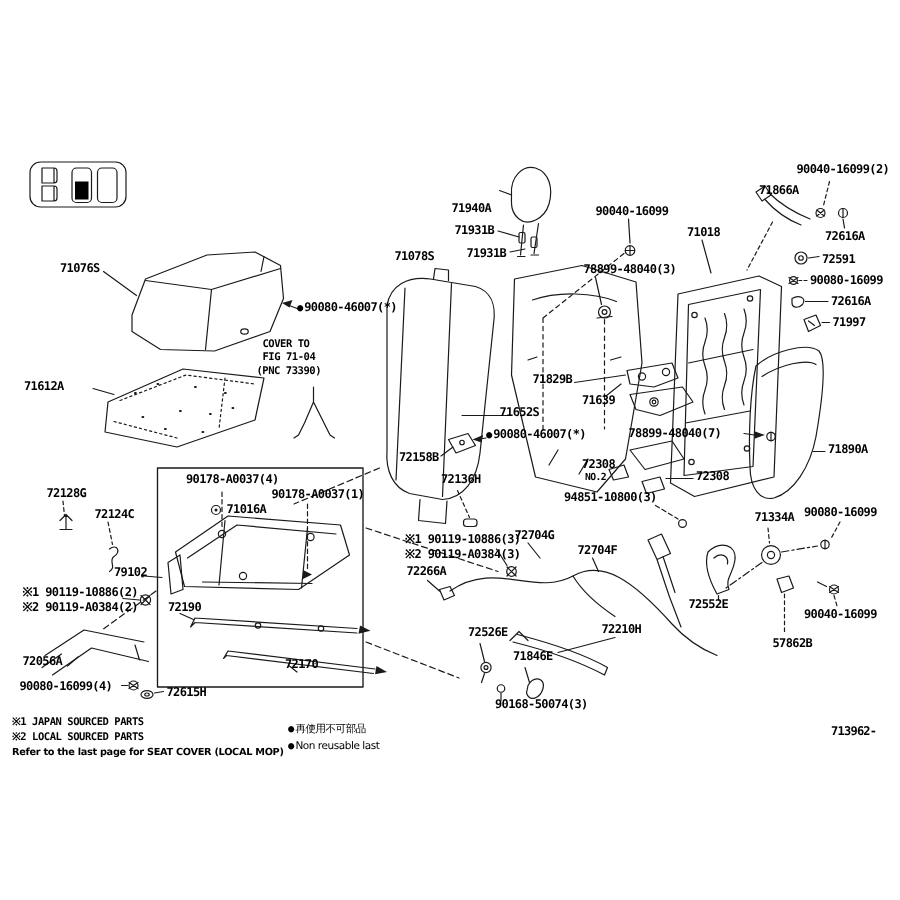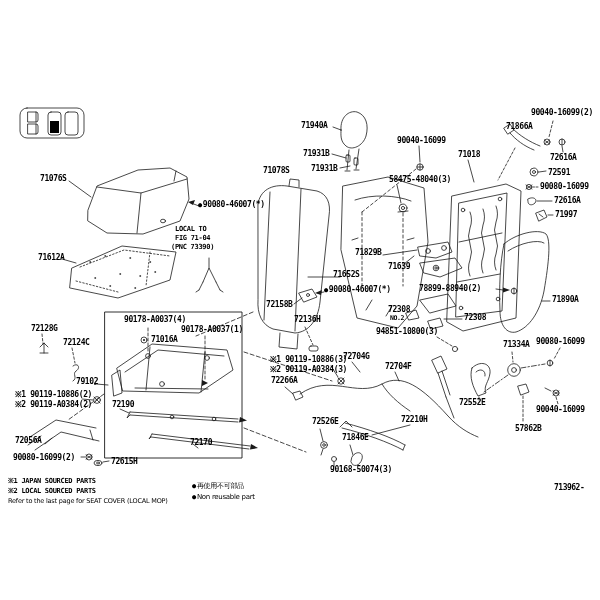--- a/index.html
+++ b/index.html
@@ -3,21 +3,21 @@
 <meta charset="utf-8">
 <style>
   html,body{margin:0;padding:0;background:#fff;}
   .stage{position:relative;width:600px;height:600px;background:#fff;overflow:hidden;
          font-family:"DejaVu Sans Mono",monospace;color:#000;}
   .art{position:absolute;left:0;top:0;}
   .lbl{position:absolute;font-size:8px;font-weight:bold;letter-spacing:-0.4px;
        white-space:nowrap;line-height:9px;color:#000;}
   .sm{font-size:6.5px;}
   .nt{font-size:7px;font-weight:bold;letter-spacing:-0.3px;}
-  .xs{font-size:6.5px;font-family:"DejaVu Sans",sans-serif;font-weight:normal;letter-spacing:-0.2px;}
+  .xs{font-size:6.5px;font-family:"DejaVu Sans",sans-serif;font-weight:bold;letter-spacing:-0.2px;}
   .en{font-size:7px;font-family:"DejaVu Sans",sans-serif;font-weight:normal;text-align:right;}
   .dot{margin-right:1px;font-size:7px;}
   .fig{font-size:8px;letter-spacing:-0.5px;}
 </style>
 </head>
 <body>
 
 <div class="stage">
 
 <svg class="art" width="600" height="600" viewBox="0 0 600 600">
@@ -299,70 +299,70 @@
     <circle cx="556" cy="393" r="3"></circle>
           <path d="M553,391 l6,4 M553,395 l6,-4"></path>
     <path d="M556,397 L558,404" stroke-dasharray="2.5 2"></path>
     <path d="M545,388 L551,391"></path>
   </g>
 </g>
 </svg>
 
 <div class="lbl" style="left:40px;top:174px">71076S</div>
 <div class="lbl" style="left:263px;top:166px">71078S</div>
-<div class="lbl" style="left:38px;top:253px">71612A</div>
+<div class="lbl" style="left:16px;top:253px">71612A</div>
 
 <div class="lbl" style="left:198px;top:200px"><span class="dot">●</span><span>90080-46007(*)</span></div>
 
-<div class="lbl nt" style="left:175px;top:225px">LOCAL TO</div>
+<div class="lbl nt" style="left:175px;top:225px">COVER TO</div>
 <div class="lbl nt" style="left:175px;top:234px">FIG 71-04</div>
 <div class="lbl nt" style="left:171px;top:243px">(PNC 73390)</div>
 
-<div class="lbl" style="left:301px;top:121px">71940A</div>
+<div class="lbl" style="left:301px;top:134px">71940A</div>
 <div class="lbl" style="left:303px;top:149px">71931B</div>
 <div class="lbl" style="left:311px;top:164px">71931B</div>
 <div class="lbl" style="left:397px;top:136px">90040-16099</div>
 <div class="lbl" style="left:458px;top:150px">71018</div>
-<div class="lbl" style="left:389px;top:175px">58475-48040(3)</div>
+<div class="lbl" style="left:389px;top:175px">78899-48040(3)</div>
 
 <div class="lbl" style="left:506px;top:122px">71866A</div>
 <div class="lbl" style="left:531px;top:108px">90040-16099(2)</div>
 <div class="lbl" style="left:550px;top:153px">72616A</div>
 <div class="lbl" style="left:548px;top:168px">72591</div>
 <div class="lbl" style="left:540px;top:182px">90080-16099</div>
 <div class="lbl" style="left:554px;top:196px">72616A</div>
 <div class="lbl" style="left:555px;top:210px">71997</div>
 
 <div class="lbl" style="left:355px;top:248px">71829B</div>
 <div class="lbl" style="left:388px;top:262px">71639</div>
 <div class="lbl" style="left:333px;top:270px">71652S</div>
 
 <div class="lbl" style="left:324px;top:285px"><span class="dot">●</span><span>90080-46007(*)</span></div>
 
-<div class="lbl" style="left:419px;top:284px">78899-88940(2)</div>
+<div class="lbl" style="left:419px;top:284px">78899-48040(7)</div>
 <div class="lbl" style="left:552px;top:295px">71890A</div>
 <div class="lbl" style="left:266px;top:300px">72158B</div>
 <div class="lbl" style="left:294px;top:315px">72136H</div>
 <div class="lbl" style="left:388px;top:305px">72308</div>
 <div class="lbl sm" style="left:390px;top:314px">NO.2</div>
 <div class="lbl" style="left:464px;top:313px">72308</div>
 <div class="lbl" style="left:376px;top:327px">94851-10800(3)</div>
 
 <div class="lbl" style="left:124px;top:315px">90178-A0037(4)</div>
 <div class="lbl" style="left:181px;top:325px">90178-A0037(1)</div>
 <div class="lbl" style="left:151px;top:335px">71016A</div>
 <div class="lbl" style="left:76px;top:377px">79102</div>
 <div class="lbl" style="left:15px;top:390px">※1 90119-10886(2)</div>
 <div class="lbl" style="left:15px;top:400px">※2 90119-A0384(2)</div>
 <div class="lbl" style="left:31px;top:324px">72128G</div>
 <div class="lbl" style="left:63px;top:338px">72124C</div>
 <div class="lbl" style="left:112px;top:400px">72190</div>
 <div class="lbl" style="left:190px;top:438px">72170</div>
 <div class="lbl" style="left:15px;top:436px">72056A</div>
-<div class="lbl" style="left:13px;top:453px">90080-16099(2)</div>
+<div class="lbl" style="left:13px;top:453px">90080-16099(4)</div>
 <div class="lbl" style="left:111px;top:457px">72615H</div>
 
 <div class="lbl" style="left:270px;top:355px">※1 90119-10886(3)</div>
 <div class="lbl" style="left:270px;top:365px">※2 90119-A0384(3)</div>
 <div class="lbl" style="left:271px;top:376px">72266A</div>
 <div class="lbl" style="left:343px;top:352px">72704G</div>
 <div class="lbl" style="left:385px;top:362px">72704F</div>
 <div class="lbl" style="left:503px;top:340px">71334A</div>
 <div class="lbl" style="left:536px;top:337px">90080-16099</div>
 <div class="lbl" style="left:459px;top:398px">72552E</div>
@@ -371,17 +371,17 @@
 <div class="lbl" style="left:515px;top:424px">57862B</div>
 <div class="lbl" style="left:312px;top:417px">72526E</div>
 <div class="lbl" style="left:342px;top:433px">71846E</div>
 <div class="lbl" style="left:330px;top:465px">90168-50074(3)</div>
 
 <div class="lbl nt" style="left:8px;top:477px">※1 JAPAN SOURCED PARTS</div>
 <div class="lbl nt" style="left:8px;top:487px">※2 LOCAL SOURCED PARTS</div>
 <div class="lbl xs" style="left:8px;top:497px">Refer to the last page for SEAT COVER (LOCAL MOP)</div>
 
 <div class="lbl nt" style="left:192px;top:482px"><span class="dot">●</span><span class="en">再使用不可部品</span></div>
-<div class="lbl nt" style="left:192px;top:493px"><span class="dot">●</span><span class="en">Non reusable part</span></div>
+<div class="lbl nt" style="left:192px;top:493px"><span class="dot">●</span><span class="en">Non reusable last</span></div>
 
 <div class="lbl fig" style="left:554px;top:483px">713962-</div>
 
 </div>
 
 </body></html>

